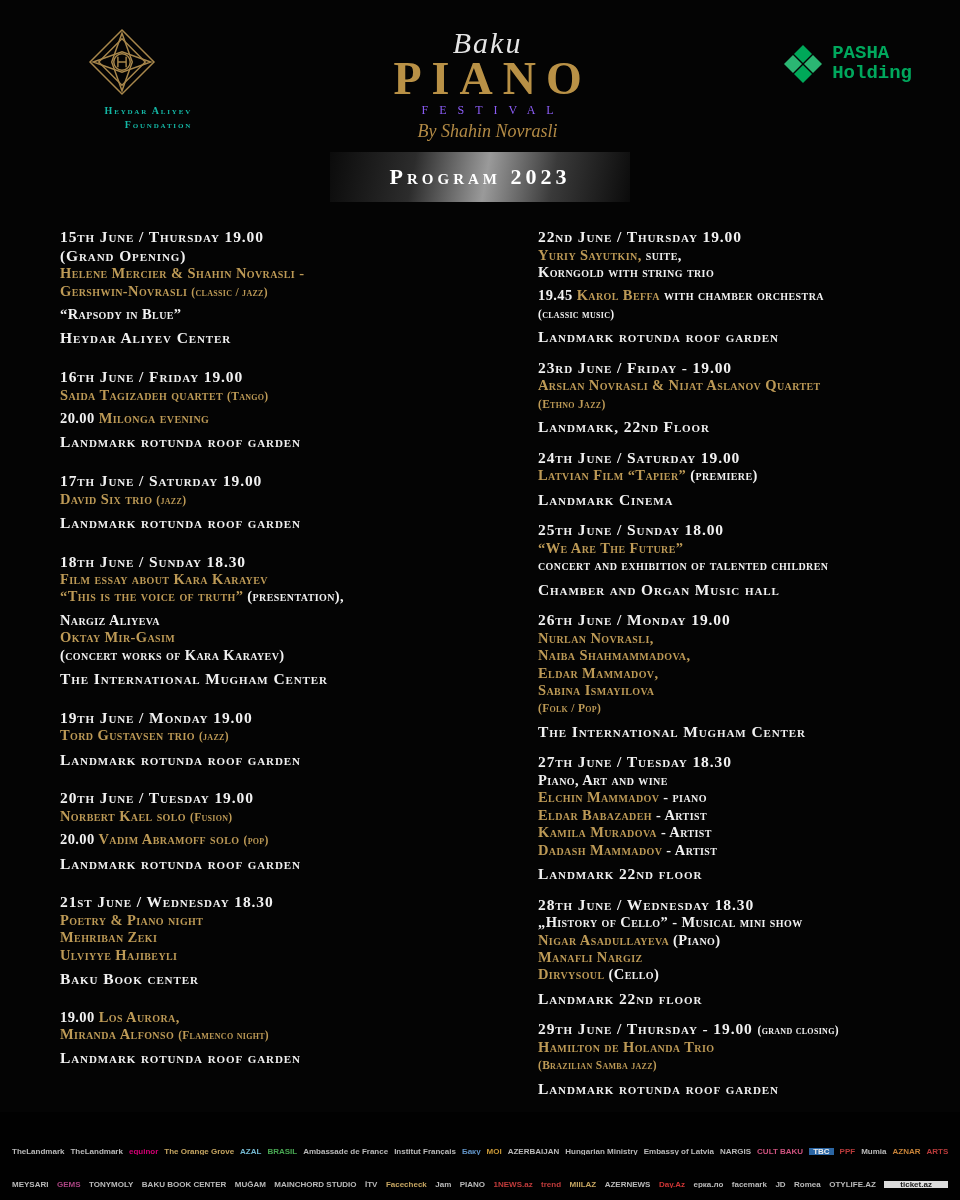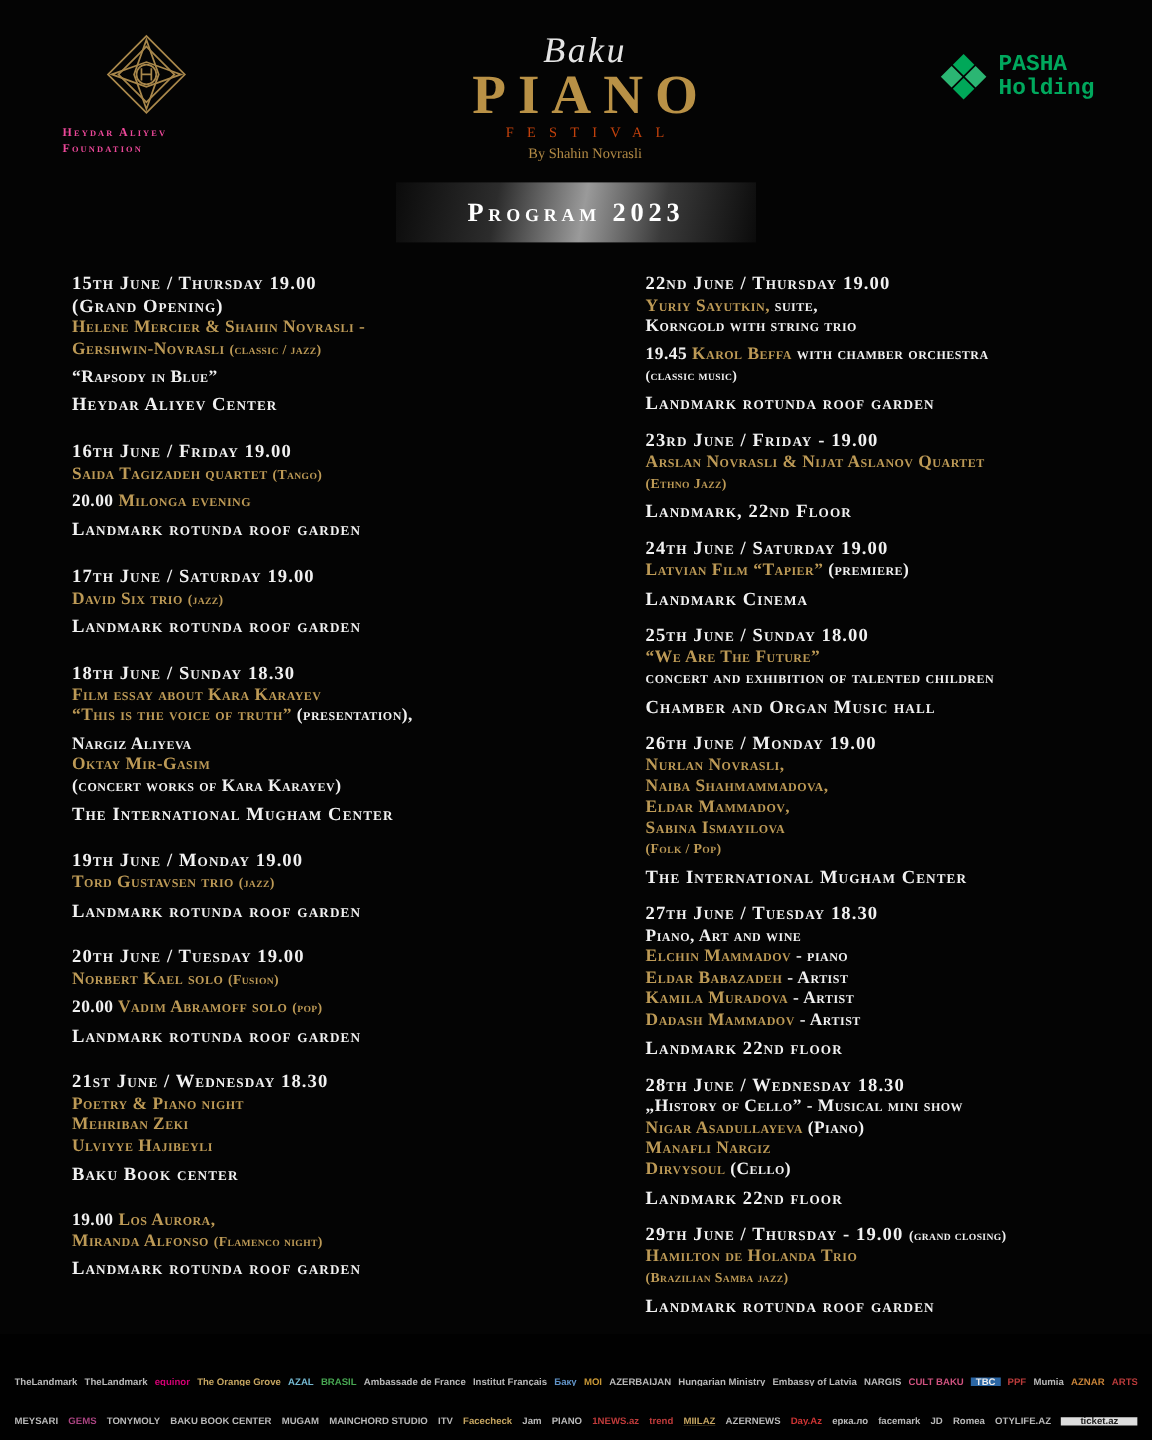--- a/index.html
+++ b/index.html
@@ -2,29 +2,29 @@
 <html><head>
 <meta charset="utf-8">
 <style>
   html,body{margin:0;padding:0;background:#000;}
   .poster{position:relative;width:960px;height:1200px;background:#040404;overflow:hidden;
           font-family:"Liberation Serif","DejaVu Serif",serif;}
 
   
   header{display:flex;justify-content:space-between;align-items:flex-start;
          padding:26px 48px 0 52px;height:148px;box-sizing:border-box;}
-  .foundation{width:140px;text-align:left;color:#ec4899;}
+  .foundation{width:140px;text-align:right;color:#14b8a6;}
   .foundation svg{display:block;margin:0 auto 6px;}
   .f-line{font-size:10px;letter-spacing:1.8px;font-weight:700;font-variant:small-caps;line-height:1.35;}
 
   .festival{text-align:center;margin-top:0;}
   .baku{font-style:italic;font-size:30px;color:#e5e5e5;letter-spacing:2px;}
   .piano{font-size:46px;font-weight:700;letter-spacing:10px;color:#b99146;margin-top:-8px;text-indent:10px;}
-  .fest{font-size:12px;letter-spacing:11px;color:#c2410c;text-indent:11px;margin-top:-2px;}
-  .by{font-size:12px;color:#b28a45;margin-top:3px;}
+  .fest{font-size:12px;letter-spacing:11px;color:#8b5cf6;text-indent:11px;margin-top:-2px;}
+  .by{font-style:italic;font-size:18px;color:#b28a45;margin-top:3px;}
 
   .pasha{display:flex;align-items:center;gap:9px;margin-top:18px;}
   .pasha-text div{font-family:Liberation Mono, monospace;font-weight:700;font-size:19px;
                   color:#00a85d;line-height:1.05;}
 
   
   .banner{width:300px;height:50px;margin:4px auto 0;display:flex;align-items:center;justify-content:center;
           background:linear-gradient(100deg,#0b0b0b 0%,#2c2c2c 28%,#9a9a9a 52%,#3a3a3a 74%,#0b0b0b 100%);}
   .banner span{font-size:22px;font-weight:700;letter-spacing:4px;color:#ffffff;font-variant:small-caps;}
 

